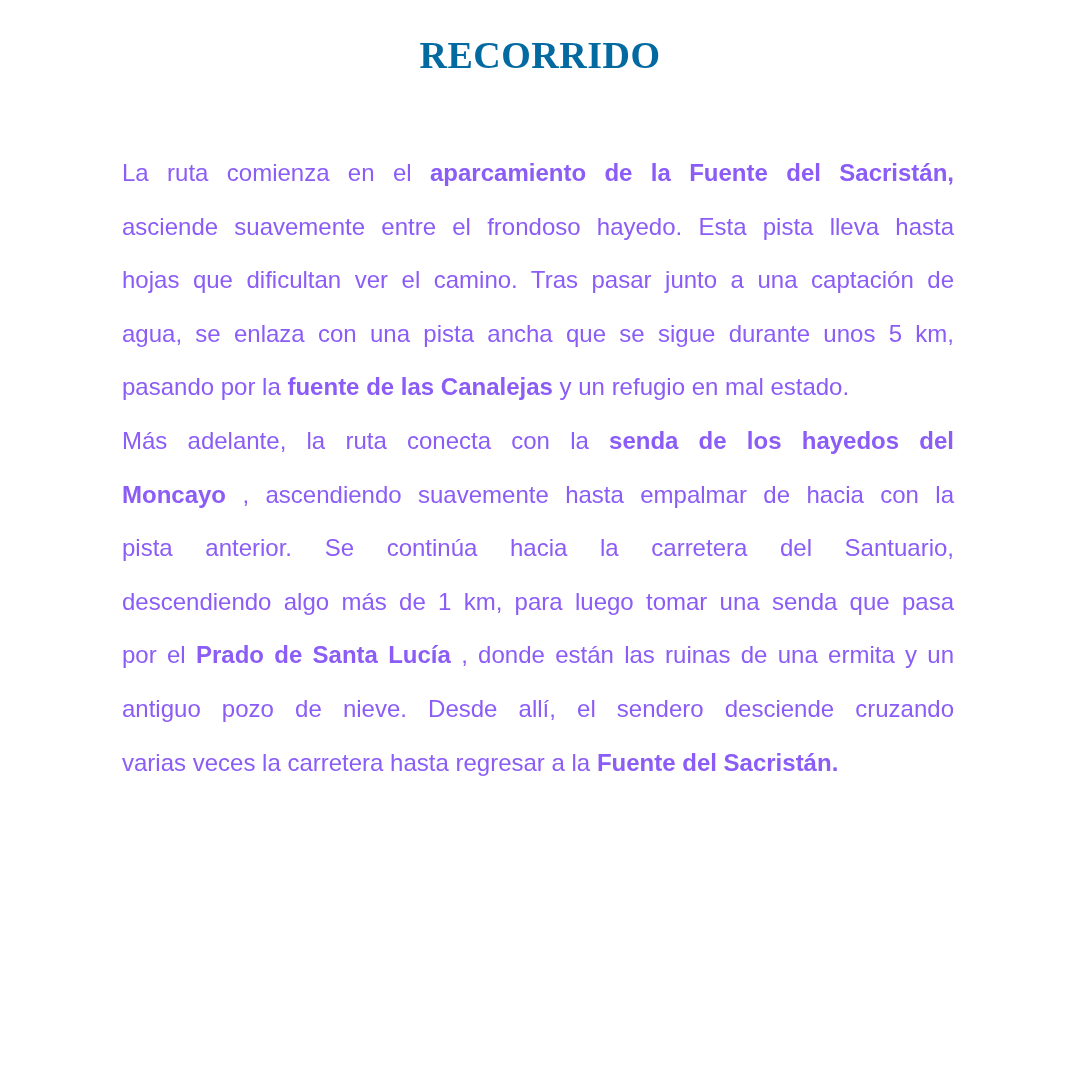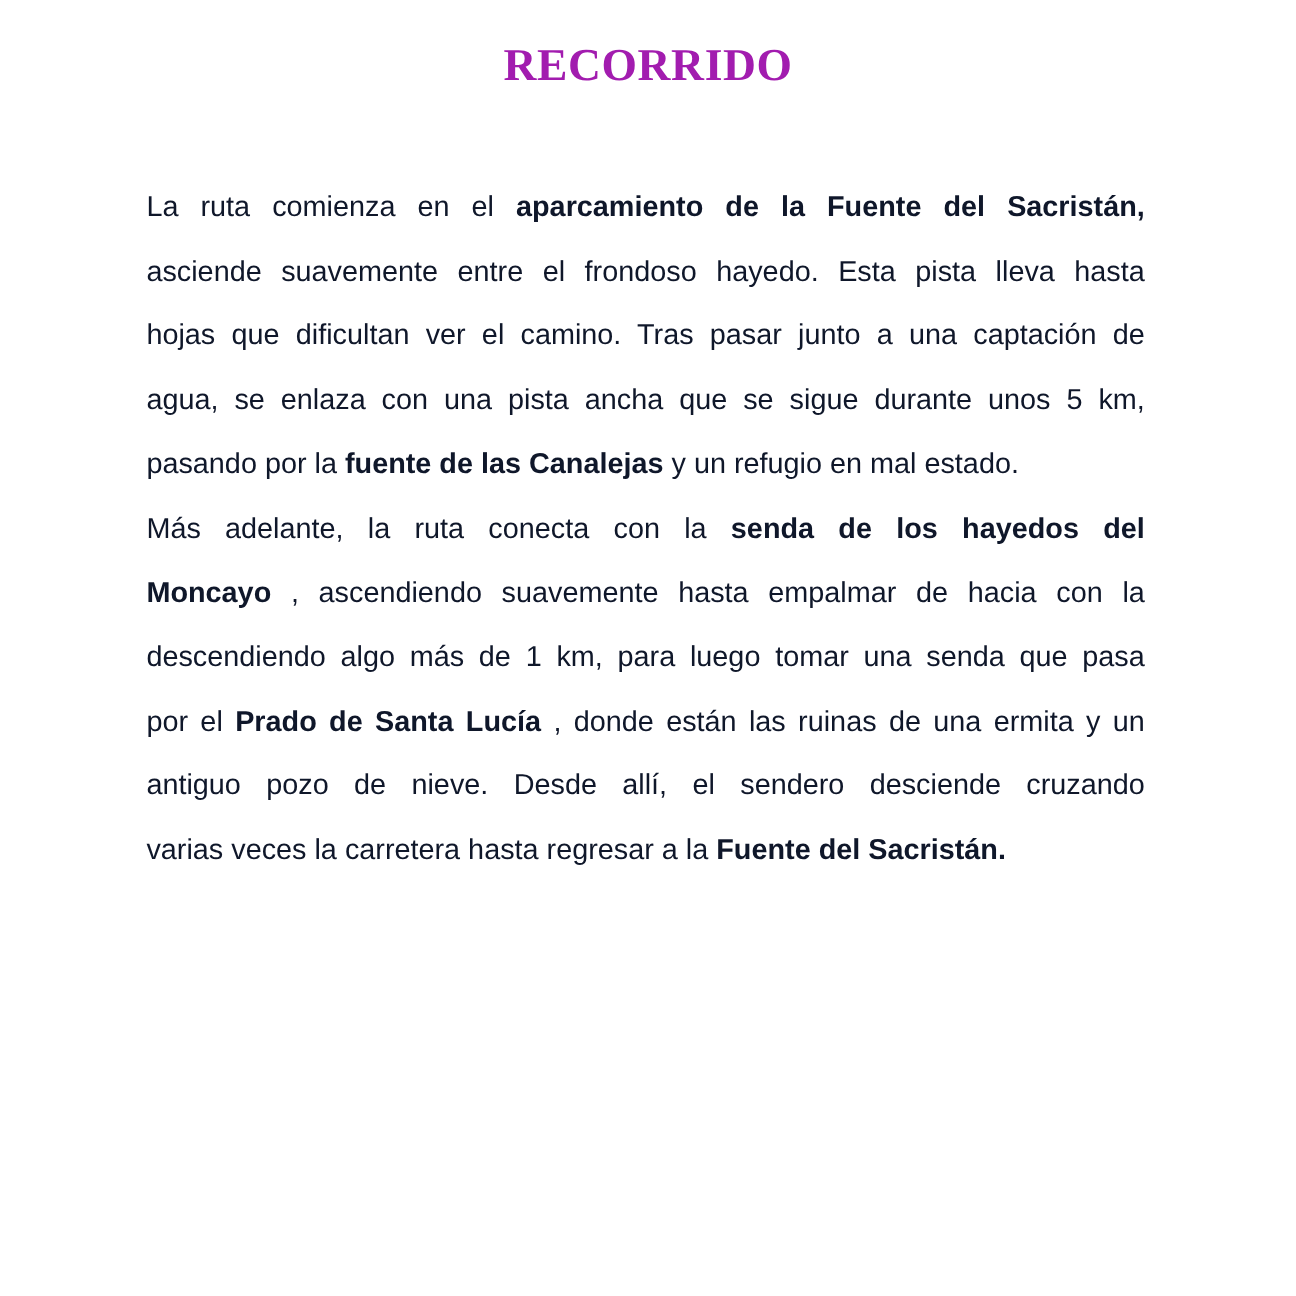--- a/index.html
+++ b/index.html
@@ -19,30 +19,30 @@
   .doc-title {
     position: absolute;
     top: 33px;
     left: 0;
     width: 100%;
     text-align: center;
     font-family: "Liberation Serif", serif;
     font-weight: 700;
     font-size: 38px;
     letter-spacing: 0.5px;
-    color: #a21caf;
+    color: #0369a1;
   }
   .doc-body {
     position: absolute;
     top: 146px;
     left: 122px;
     width: 832px;
     font-size: 24px;
     line-height: 53.6px;
-    color: #0f172a;
+    color: #8b5cf6;
   }
   .paragraph { margin: 0; }
   .line {
     text-align: justify;
     text-align-last: justify;
     white-space: normal;
   }
   .line--last {
     text-align-last: left;
   }
@@ -58,19 +58,20 @@
       <div class="paragraph">
         <div class="line"><span class="run">La ruta comienza en el </span> <span class="run bold">aparcamiento de la Fuente del Sacristán,</span> </div>
         <div class="line"><span class="run">asciende suavemente entre el frondoso hayedo. Esta pista lleva hasta</span> </div>
         <div class="line"><span class="run">hojas que dificultan ver el camino. Tras pasar junto a una captación de</span> </div>
         <div class="line"><span class="run">agua, se enlaza con una pista ancha que se sigue durante unos 5 km,</span> </div>
         <div class="line line--last"><span class="run">pasando por la </span> <span class="run bold">fuente de las Canalejas</span> <span class="run"> y un refugio en mal estado.</span> </div>
       </div>
       <div class="paragraph">
         <div class="line"><span class="run">Más adelante, la ruta conecta con la </span> <span class="run bold">senda de los hayedos del</span> </div>
         <div class="line"><span class="run bold">Moncayo</span> <span class="run">, ascendiendo suavemente hasta empalmar de hacia con la</span> </div>
+        <div class="line"><span class="run">pista anterior. Se continúa hacia la carretera del Santuario,</span> </div>
         <div class="line"><span class="run">descendiendo algo más de 1 km, para luego tomar una senda que pasa</span> </div>
         <div class="line"><span class="run">por el </span> <span class="run bold">Prado de Santa Lucía</span> <span class="run">, donde están las ruinas de una ermita y un</span> </div>
         <div class="line"><span class="run">antiguo pozo de nieve. Desde allí, el sendero desciende cruzando</span> </div>
         <div class="line line--last"><span class="run">varias veces la carretera hasta regresar a la </span> <span class="run bold">Fuente del Sacristán.</span> </div>
       </div>
     </div>
 </div>
 
 </body></html>

